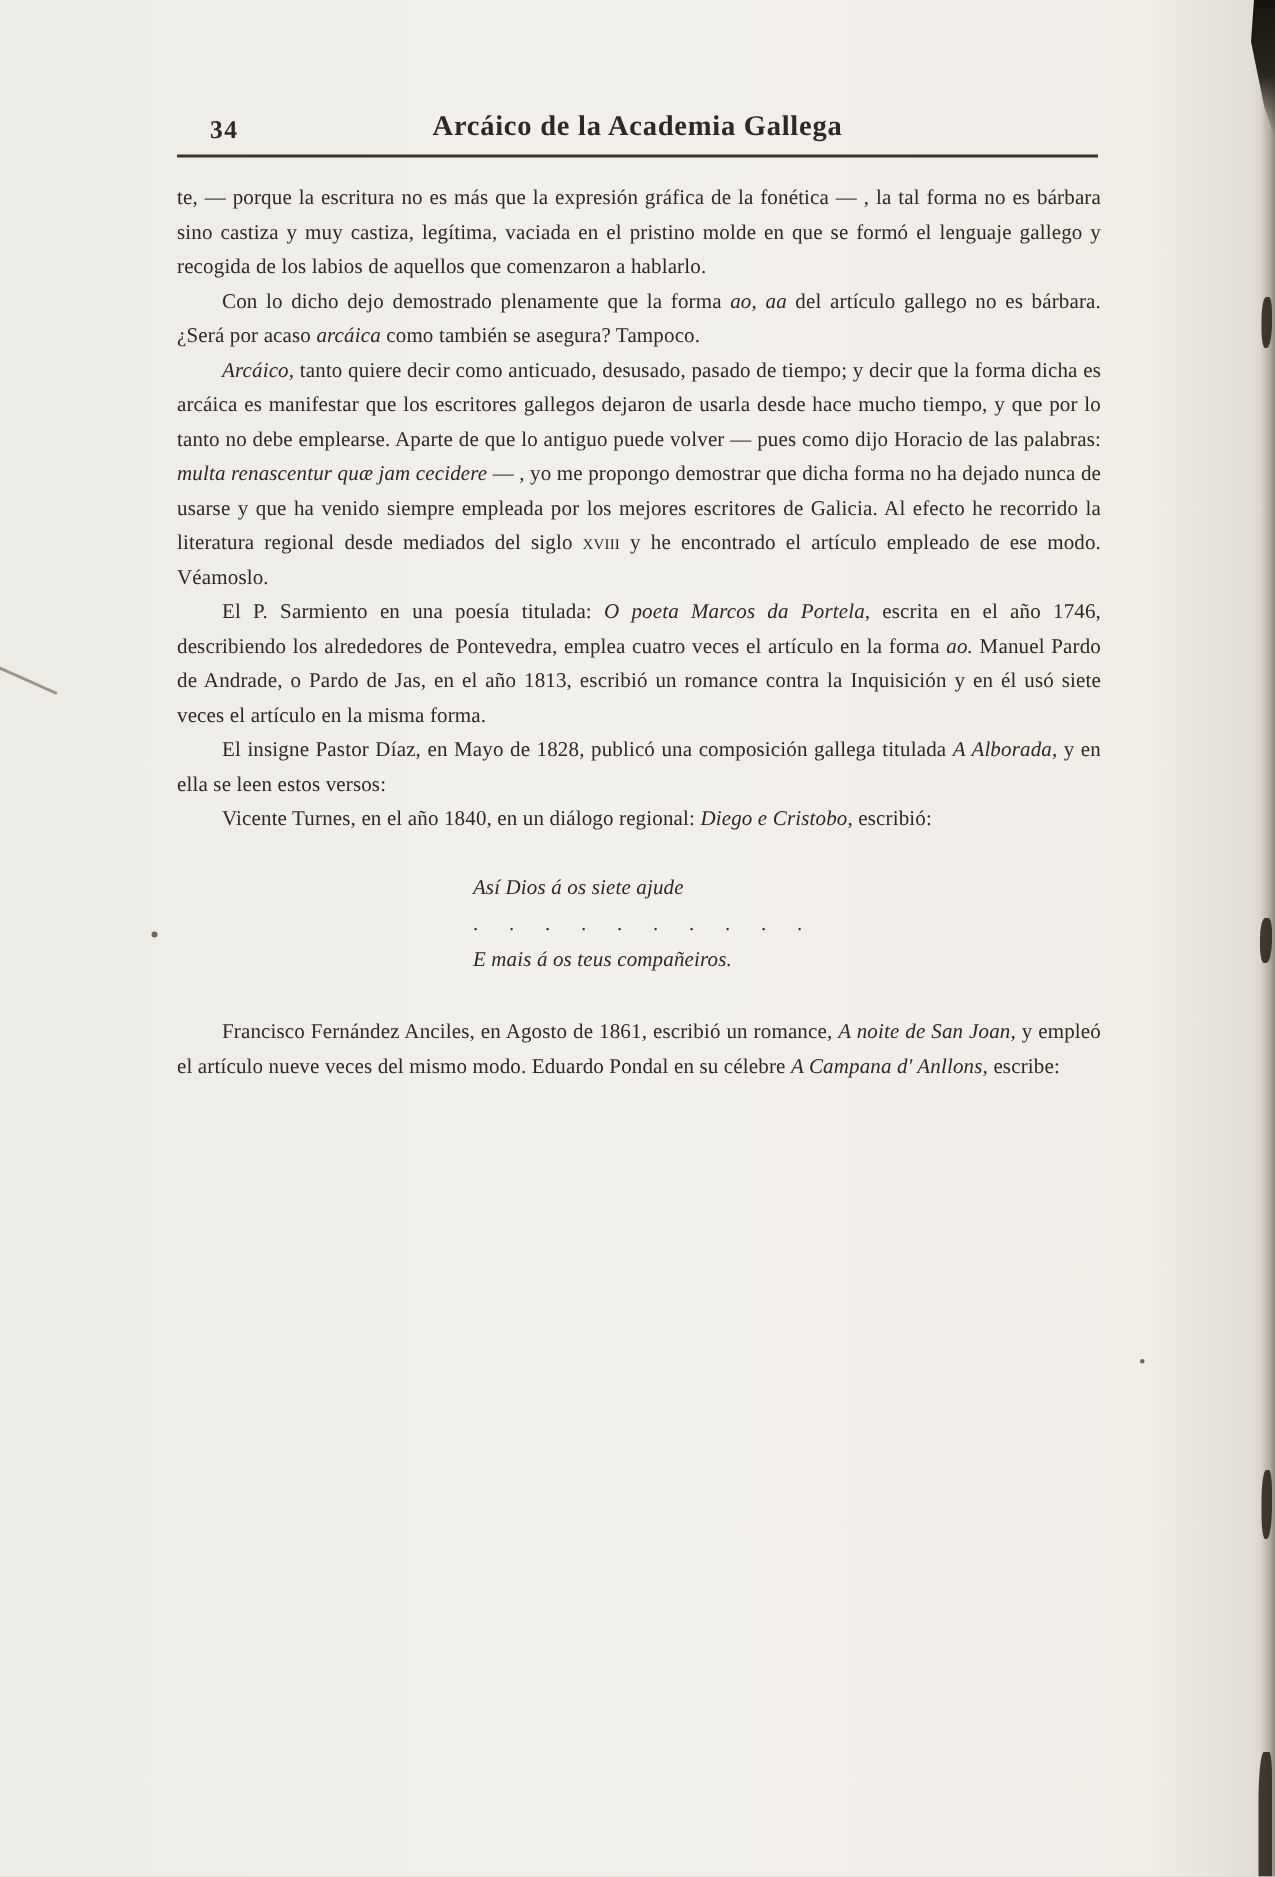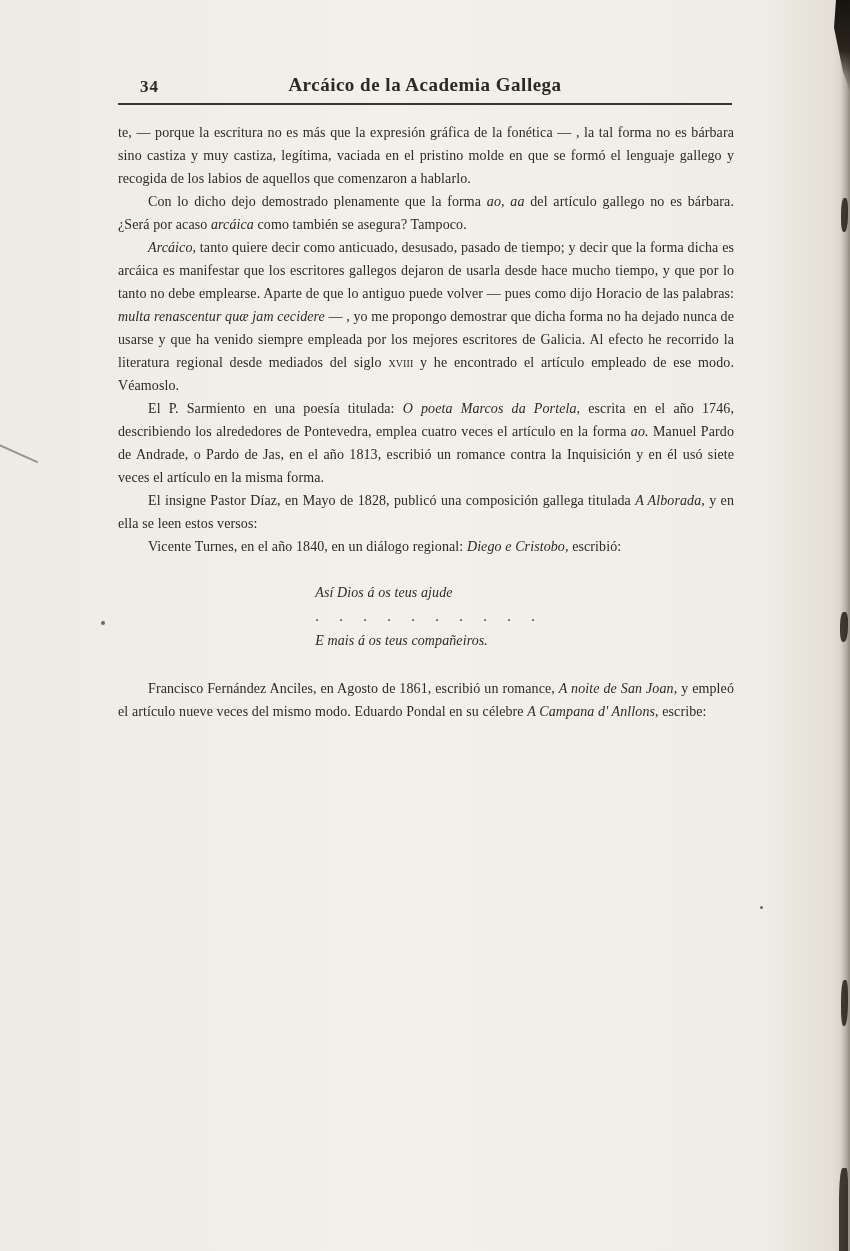--- a/index.html
+++ b/index.html
@@ -115,21 +115,21 @@
 
   <div class="header-rule"></div>
 
   <div class="body" id="page-body">
       <p class="para"><span>te, — porque la escritura no es más que la expresión gráfica de la fonética — , la tal forma no es bárbara sino castiza y muy castiza, legítima, vaciada en el pristino molde en que se formó el lenguaje gallego y recogida de los labios de aquellos que comenzaron a hablarlo.</span></p>
       <p class="para indent"><span>Con lo dicho dejo demostrado plenamente que la forma </span><span class="it">ao, aa</span><span> del artículo gallego no es bárbara. ¿Será por acaso </span><span class="it">arcáica</span><span> como también se asegura? Tampoco.</span></p>
       <p class="para indent"><span class="it">Arcáico,</span><span> tanto quiere decir como anticuado, desusado, pasado de tiempo; y decir que la forma dicha es arcáica es manifestar que los escritores gallegos dejaron de usarla desde hace mucho tiempo, y que por lo tanto no debe emplearse. Aparte de que lo antiguo puede volver — pues como dijo Horacio de las palabras: </span><span class="it">multa renascentur quæ jam cecidere</span><span> — , yo me propongo demostrar que dicha forma no ha dejado nunca de usarse y que ha venido siempre empleada por los mejores escritores de Galicia. Al efecto he recorrido la literatura regional desde mediados del siglo </span><span class="sc">xviii</span><span> y he encontrado el artículo empleado de ese modo. Véamoslo.</span></p>
       <p class="para indent"><span>El P. Sarmiento en una poesía titulada: </span><span class="it">O poeta Marcos da Portela,</span><span> escrita en el año 1746, describiendo los alrededores de Pontevedra, emplea cuatro veces el artículo en la forma </span><span class="it">ao.</span><span> Manuel Pardo de Andrade, o Pardo de Jas, en el año 1813, escribió un romance contra la Inquisición y en él usó siete veces el artículo en la misma forma.</span></p>
       <p class="para indent"><span>El insigne Pastor Díaz, en Mayo de 1828, publicó una composición gallega titulada </span><span class="it">A Alborada,</span><span> y en ella se leen estos versos:</span></p>
       <p class="para indent"><span>Vicente Turnes, en el año 1840, en un diálogo regional: </span><span class="it">Diego e Cristobo,</span><span> escribió:</span></p>
-      <div class="verse"><div class="verse-inner"><div class="verse-line"><span class="it">Así Dios á os teus ajude</span></div><div class="verse-line"><span class="spaced">. . . . . . . . . .</span></div><div class="verse-line"><span class="it">E mais á os teus compañeiros.</span></div></div></div>
+      <div class="verse"><div class="verse-inner"><div class="verse-line"><span class="it">Así Dios á os siete ajude</span></div><div class="verse-line"><span class="spaced">. . . . . . . . . .</span></div><div class="verse-line"><span class="it">E mais á os teus compañeiros.</span></div></div></div>
       <p class="para indent"><span>Francisco Fernández Anciles, en Agosto de 1861, escribió un romance, </span><span class="it">A noite de San Joan,</span><span> y empleó el artículo nueve veces del mismo modo. Eduardo Pondal en su célebre </span><span class="it">A Campana d' Anllons,</span><span> escribe:</span></p>
     </div>
 
   <div class="artifact edge-strip"></div>
   <div class="artifact corner-mark"></div>
   <div class="artifact blob b1"></div>
   <div class="artifact blob b2"></div>
   <div class="artifact blob b3"></div>
   <div class="artifact blob b4"></div>
   <div class="artifact scratch"></div>

